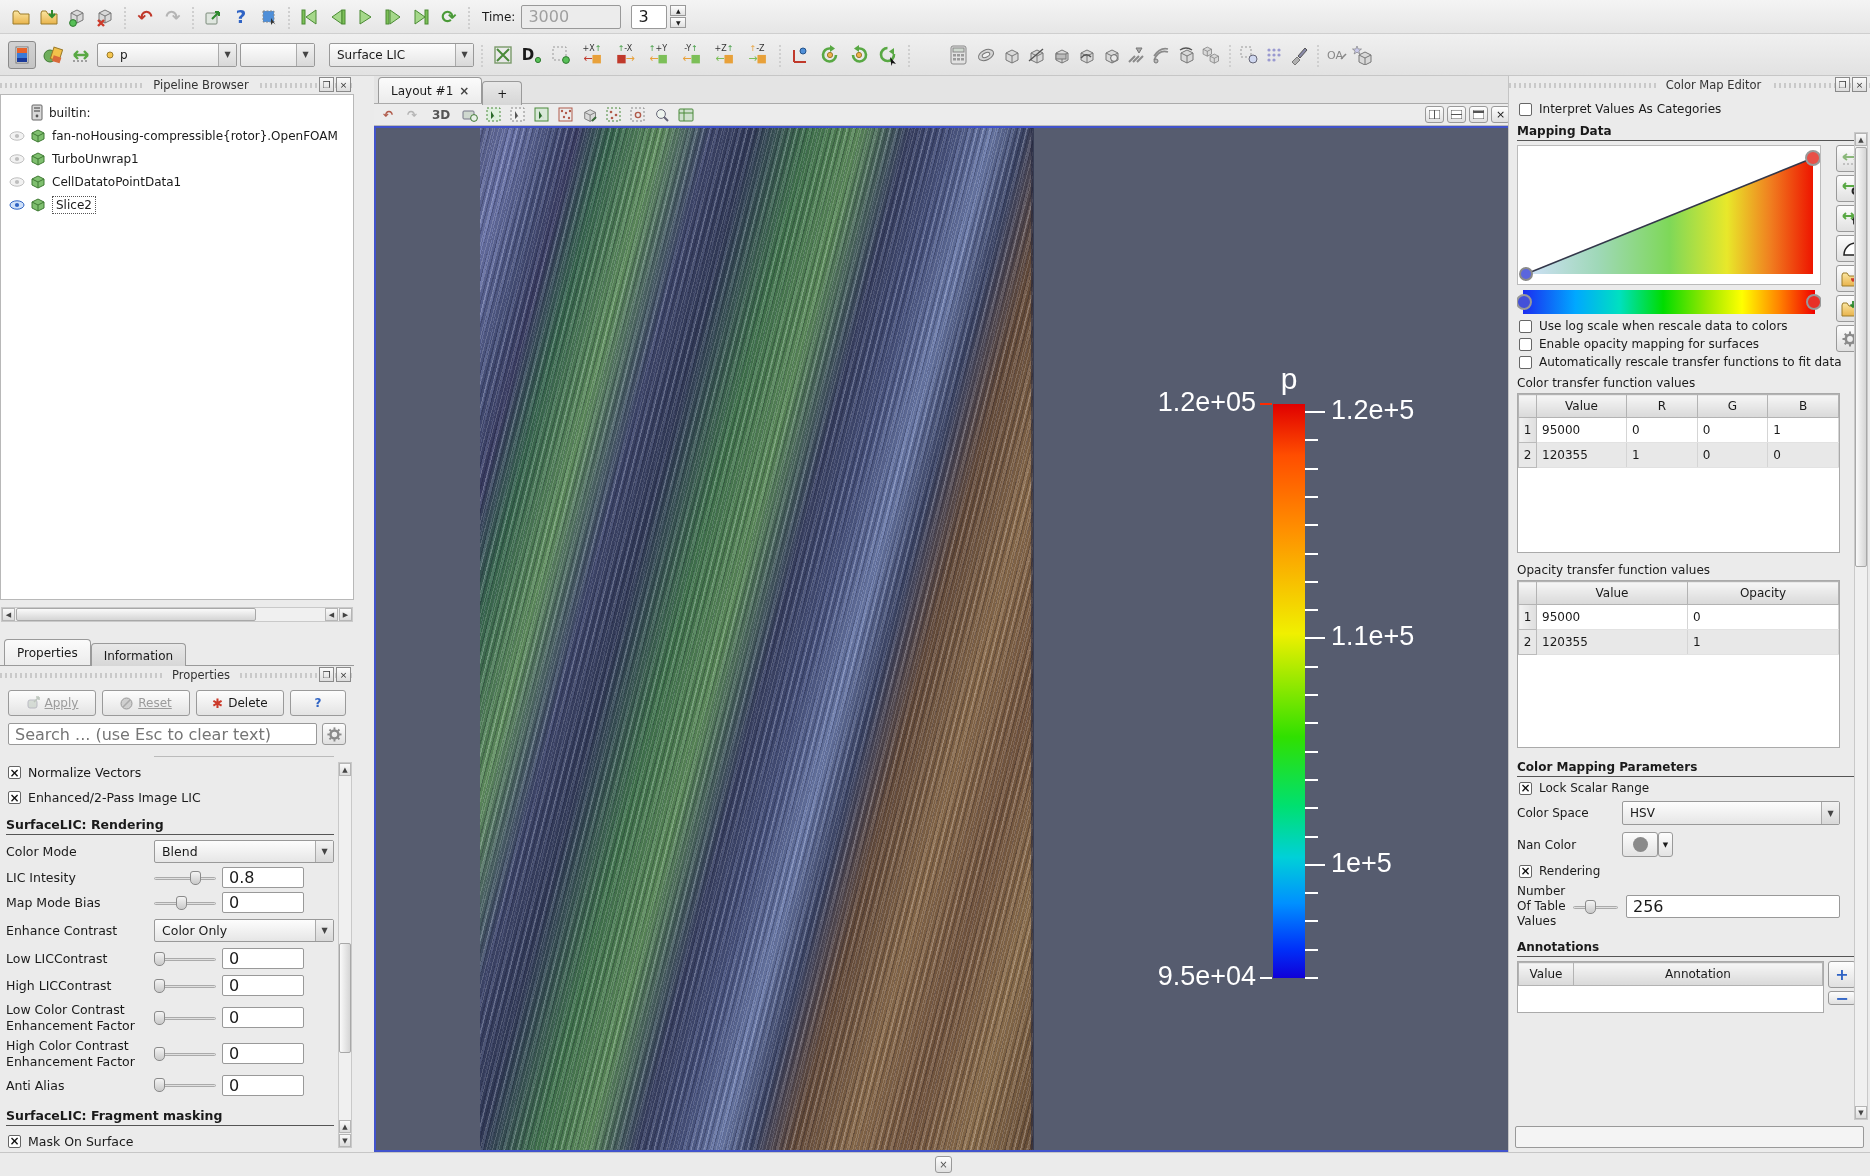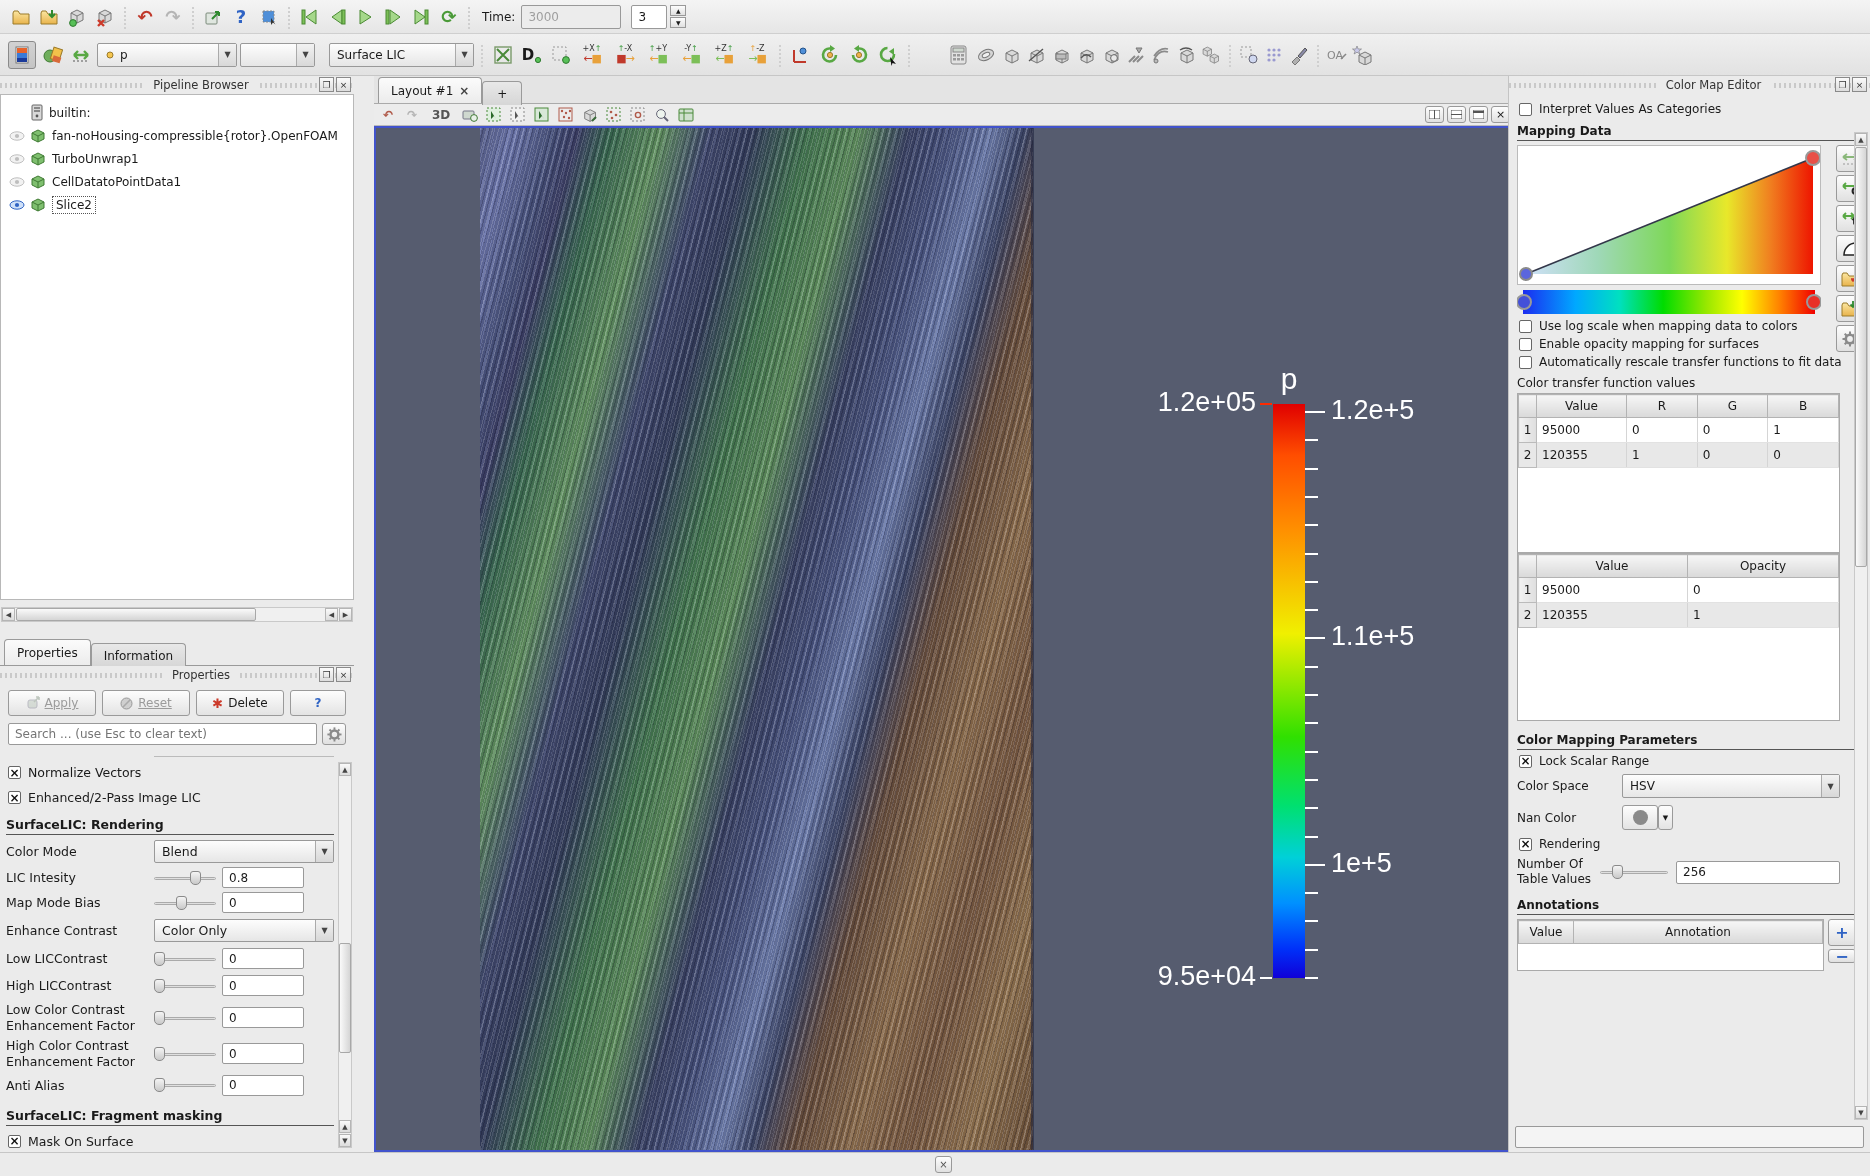--- a/index.html
+++ b/index.html
@@ -15,21 +15,21 @@
     border:1px solid transparent; border-radius:3px; font-size:15px; }
   .tool.small { width:20px; height:20px; font-size:12px; }
   .sep { width:6px; height:24px; margin:0 2px;
     background:repeating-linear-gradient(0deg,#cfcfcf 0 2px, transparent 2px 4px); background-size:2px 100%; background-position:center; background-repeat:no-repeat; }
   .combo { display:inline-flex; align-items:center; background:linear-gradient(#fdfdfd,#e6e6e6);
     border:1px solid #999; border-radius:2px; height:24px; padding-left:7px; position:relative; }
   .combo .arrowbox { margin-left:auto; width:18px; align-self:stretch; border-left:1px solid #aaa;
     display:flex; align-items:center; justify-content:center; color:#444; font-size:8px;
     background:linear-gradient(#f2f2f2,#d8d8d8); }
   .input { background:#fff; border:1px solid #999; border-radius:2px; height:24px; padding:0 6px;
-    font-family:"DejaVu Sans", sans-serif; font-size:12px; color:#1a1a1a; }
+    font-family:"DejaVu Sans", sans-serif; font-size:16px; color:#1a1a1a; }
   .input:disabled { background:#ececec; color:#9f9f9f; }
   .dock-title { height:18px; display:flex; align-items:center; justify-content:center; gap:8px;
     font-size:11.5px; color:#333; position:relative;
     background:
       repeating-linear-gradient(90deg, rgba(160,160,160,.45) 0 2px, transparent 2px 5px) center/100% 5px no-repeat,
       #ebebeb; padding-left: 48px; }
   .dock-title .cap { background:#ebebeb; padding:0 10px; }
   .dock-btns { position:absolute; right:3px; top:1px; display:flex; gap:2px; }
   .dock-btns span { width:15px; height:15px; border:1px solid #8a8a8a; background:linear-gradient(#fbfbfb,#ddd);
     font-size:9px; display:inline-flex; align-items:center; justify-content:center; color:#333; }
@@ -889,21 +889,21 @@
       <span class="mini-btn pressed">
           <svg width="18" height="18">
             <use href="#sym-gear"></use>
           </svg>
         </span>
     </div>
   </div>
 
   <div class="cme-check" style="padding-left:8px;">
     <span class="checkbox"></span>
-    <span>Use log scale when mapping data to colors</span>
+    <span>Use log scale when rescale data to colors</span>
   </div>
   <div class="cme-check" style="padding-left:8px;">
     <span class="checkbox"></span>
     <span>Enable opacity mapping for surfaces</span>
   </div>
   <div class="cme-check" style="padding-left:8px;">
     <span class="checkbox"></span>
     <span>Automatically rescale transfer functions to fit data</span>
   </div>
 
@@ -936,20 +936,21 @@
         <td class="rowhdr">2</td>
         <td>120355</td>
         <td>1</td>
         <td>0</td>
         <td>0</td>
       </tr>
     </tbody>
       </table>
   </div>
 
+  <div style="padding:10px 8px 3px 8px;">Opacity transfer function values</div>
   <div style="margin:0 30px 0 8px;border:1px solid #aaa;background:#fff;height:168px;">
     <table class="qt">
       <colgroup>
           <col style="width:18px;">
           <col>
           <col>
         </colgroup>
       <tbody>
           <tr>
         <th></th>

